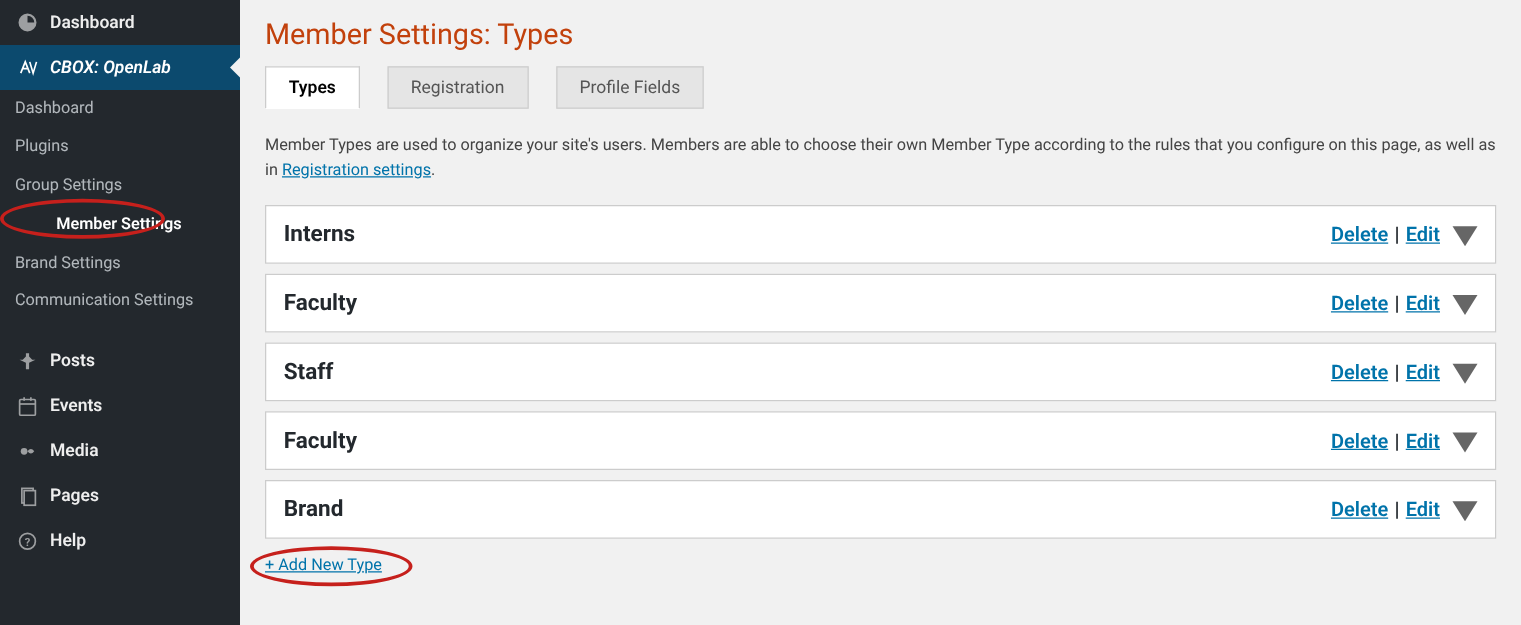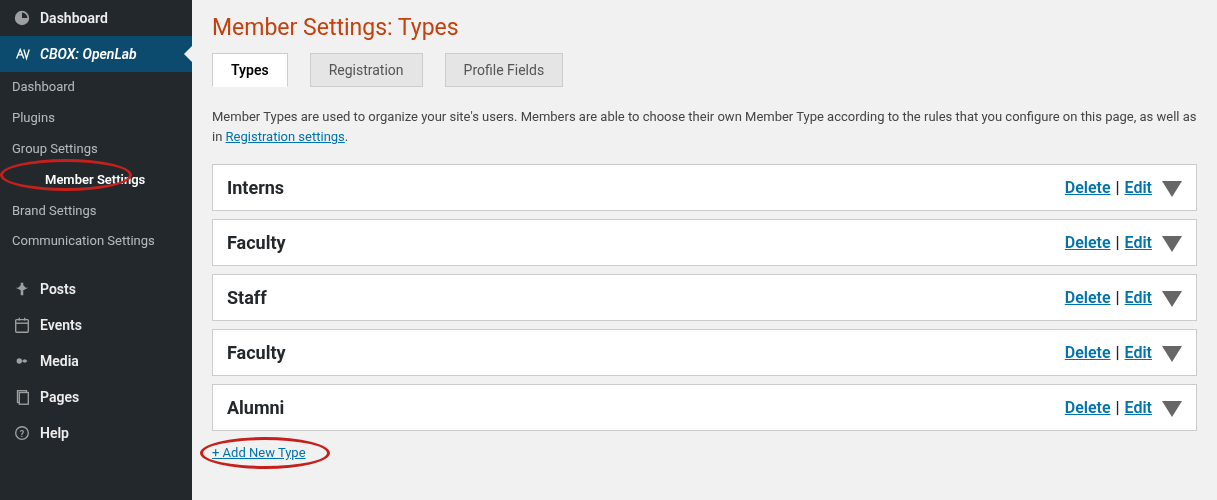--- a/index.html
+++ b/index.html
@@ -344,21 +344,21 @@
       <div class="type-row">
         <span class="type-name">Faculty</span>
         <div class="type-actions">
           <a href="#">Delete</a>
           <span class="separator">|</span>
           <a href="#">Edit</a>
           <div class="triangle-down"></div>
         </div>
       </div>
       <div class="type-row">
-        <span class="type-name">Alumni</span>
+        <span class="type-name">Brand</span>
         <div class="type-actions">
           <a href="#">Delete</a>
           <span class="separator">|</span>
           <a href="#">Edit</a>
           <div class="triangle-down"></div>
         </div>
       </div>
     </div>
   
   <div class="add-new">

